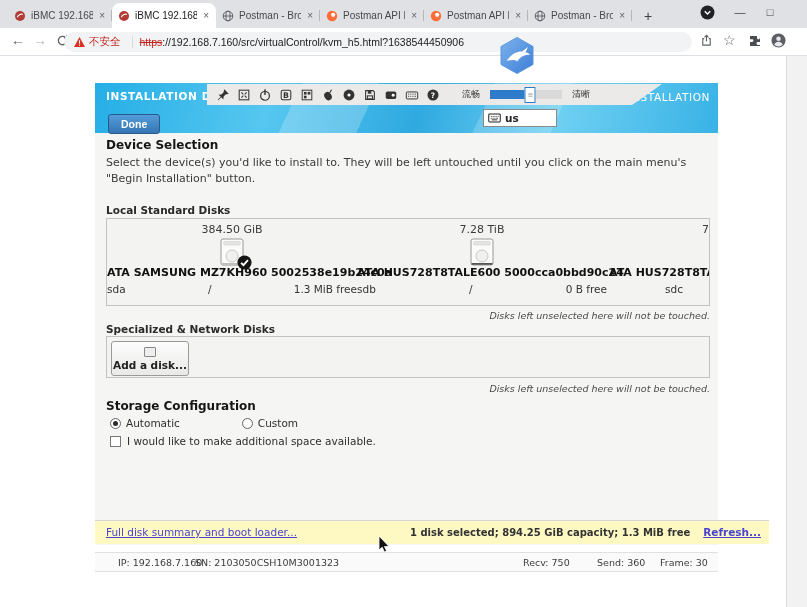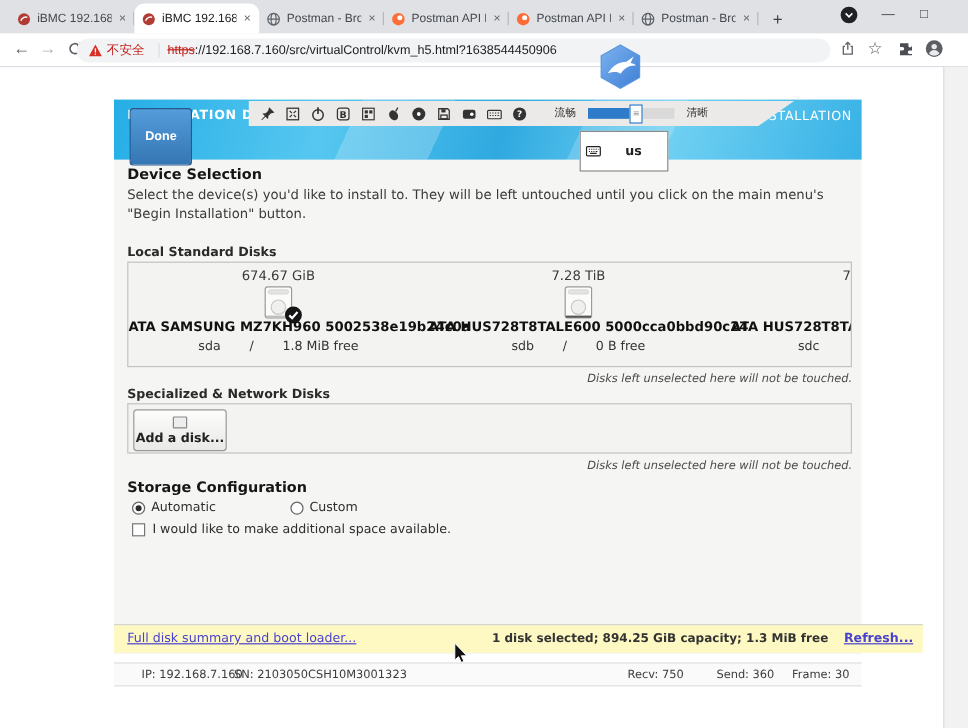--- a/index.html
+++ b/index.html
@@ -35,24 +35,24 @@
   
   .screen{position:absolute;left:95px;top:83px;width:623px;height:462px;background:#f5f5f3;
           color:#2c2c2c;font-family:"DejaVu Sans",sans-serif;}
   .hdr{position:absolute;left:0;top:0;width:623px;height:50px;
        background:linear-gradient(105deg,#25aee6 0%,#56c7f0 28%,#2fa9e0 52%,#6fd0f2 74%,#38b2e6 100%);}
   .hdr::after{content:"";position:absolute;inset:0;
        background:linear-gradient(115deg,transparent 0 32%,rgba(255,255,255,.22) 32% 44%,transparent 44% 62%,rgba(255,255,255,.18) 62% 74%,transparent 74%);}
   .hdr-title{position:absolute;left:11px;top:7px;font-size:10.5px;font-weight:bold;color:#fff;
              letter-spacing:.6px;z-index:1;white-space:nowrap;}
   .hdr-right{position:absolute;right:8px;top:8px;font-size:10.5px;color:#fff;letter-spacing:.6px;z-index:1;}
-  .donebtn{position:absolute;left:13px;top:7px;z-index:1;padding:17px 12px;font-size:10.5px;font-weight:bold;
+  .donebtn{position:absolute;left:13px;top:31px;z-index:1;padding:3px 12px;font-size:10.5px;font-weight:bold;
            color:#fff;background:linear-gradient(#549cda,#3576b4);border:1px solid #29598c;border-radius:3px;}
   .langbox{position:absolute;left:388px;top:26px;width:74px;height:18px;background:#fff;z-index:3;
-           border:1px solid #8a8a8a;display:flex;align-items:center;gap:20px;padding:16px 4px;box-sizing:border-box;
+           border:1px solid #8a8a8a;display:flex;align-items:center;gap:4px;padding:0 4px;box-sizing:border-box;
            font-size:10.5px;font-weight:bold;color:#222;}
   
   .ktoolbar{position:absolute;left:112px;top:1px;width:455px;height:21px;background:#eceae8;z-index:2;
             clip-path:polygon(0 0,100% 0,calc(100% - 30px) 100%,0 100%);
             display:flex;align-items:center;padding-left:8px;box-sizing:border-box;gap:6px;}
   .kicon{width:15px;height:15px;display:flex;align-items:center;justify-content:center;flex:0 0 auto;}
   .sldlbl{font-size:9px;color:#333;font-family:"DejaVu Sans",sans-serif;white-space:nowrap;}
   .sldtrack{position:relative;width:72px;height:9px;background:#d9d9d9;margin:0 4px;flex:0 0 auto;}
   .sldfill{position:absolute;left:0;top:0;bottom:0;background:#2e7cc9;}
   .sldhandle{position:absolute;top:-3px;width:9px;height:14px;background:#fff;border:1px solid #2e7cc9;
@@ -63,21 +63,21 @@
   .small-bold{position:absolute;left:11px;font-size:10.5px;font-weight:bold;color:#2a2a2a;}
   .desc{position:absolute;left:11px;top:72px;width:598px;font-size:11px;color:#3a3a3a;line-height:1.45;}
   .panel{position:absolute;left:11px;width:604px;background:#f3f3f1;border:1px solid #c2c2c0;
          box-sizing:border-box;overflow:hidden;}
   .dcell{position:absolute;top:0;width:250px;height:86px;}
   .dsize{position:absolute;top:4px;left:0;right:0;text-align:center;font-size:11px;color:#3a3a3a;}
   .dicon{position:absolute;top:19px;left:50%;transform:translateX(-50%);width:24px;height:28px;}
   .dchk{position:absolute;right:-8px;bottom:-4px;width:15px;height:15px;}
   .dname{position:absolute;top:47px;left:0;right:0;text-align:center;font-size:11px;font-weight:bold;
          color:#111;white-space:nowrap;}
-  .drow{position:absolute;top:64px;left:0;right:0;display:flex;justify-content:center;gap:24px;
+  .drow{position:absolute;top:64px;left:0;right:0;display:flex;justify-content:space-between;gap:24px;
         font-size:10.5px;color:#333;}
   .note{position:absolute;left:11px;width:604px;text-align:right;font-style:italic;
         font-size:9.5px;color:#4a4a4a;}
   .addbtn{position:absolute;left:4px;top:4px;width:76px;height:33px;border:1px solid #9a9a9a;border-radius:3px;
           background:linear-gradient(#fdfdfd,#e9e9e7);display:flex;flex-direction:column;align-items:center;
           justify-content:center;gap:2px;}
   .addbtn .lbl{font-size:10.5px;font-weight:bold;color:#222;}
   .addicon{width:10px;height:8px;border:1px solid #888;background:#eee;border-radius:1px;}
   .ctl-row{position:absolute;left:15px;display:flex;align-items:center;font-size:10.5px;color:#2e2e2e;}
   .radio{width:11px;height:11px;border:1px solid #666;border-radius:50%;background:#fdfdfd;margin-right:5px;
@@ -312,40 +312,40 @@
       </span>
       <span class="sldlbl">清晰</span>
     </div>
 
     <div class="sect-title" style="top:55px;">Device Selection</div>
     <div class="desc">Select the device(s) you'd like to install to.  They will be left untouched until you click on the main menu's "Begin Installation" button.</div>
     <div class="small-bold" style="top:121px;">Local Standard Disks</div>
 
     <div class="panel" style="top:135px;height:88px;">
       <div class="dcell" style="left:0;">
-        <div class="dsize">674.67 GiB</div>
+        <div class="dsize">384.50 GiB</div>
         <div class="dicon">
           <svg width="24" height="28" viewBox="0 0 24 28">
               <rect x="1" y="1" width="22" height="26" rx="2" fill="#fbfbfa" stroke="#9a9a98"></rect>
               <rect x="3.5" y="3.5" width="17" height="3.5" rx="1.7" fill="#e4e4e2" stroke="#cfcfcd" stroke-width=".6"></rect>
               <circle cx="12" cy="18" r="6" fill="#f0f0ee" stroke="#c8c8c6"></circle>
               <rect x="1.5" y="25" width="21" height="1.8" fill="#bdbdbb"></rect>
             </svg>
           <span class="dchk">
             <svg width="15" height="15" viewBox="0 0 14 14">
                 <circle cx="7" cy="7" r="6.6" fill="#151515"></circle>
                 <path d="M3.8 7.3 6 9.5 10.2 4.7" stroke="#fff" stroke-width="1.7" fill="none"></path>
               </svg>
           </span>
         </div>
         <div class="dname">ATA SAMSUNG MZ7KH960 5002538e19b24c0a</div>
         <div class="drow">
           <span>sda</span>
           <span>/</span>
-          <span>1.8 MiB free</span>
+          <span>1.3 MiB free</span>
         </div>
       </div>
       <div class="dcell" style="left:250px;">
         <div class="dsize">7.28 TiB</div>
         <div class="dicon">
           <svg width="24" height="28" viewBox="0 0 24 28">
               <rect x="1" y="1" width="22" height="26" rx="2" fill="#fbfbfa" stroke="#9a9a98"></rect>
               <rect x="3.5" y="3.5" width="17" height="3.5" rx="1.7" fill="#e4e4e2" stroke="#cfcfcd" stroke-width=".6"></rect>
               <circle cx="12" cy="18" r="6" fill="#f0f0ee" stroke="#c8c8c6"></circle>
               <rect x="1.5" y="25" width="21" height="1.8" fill="#555"></rect>

